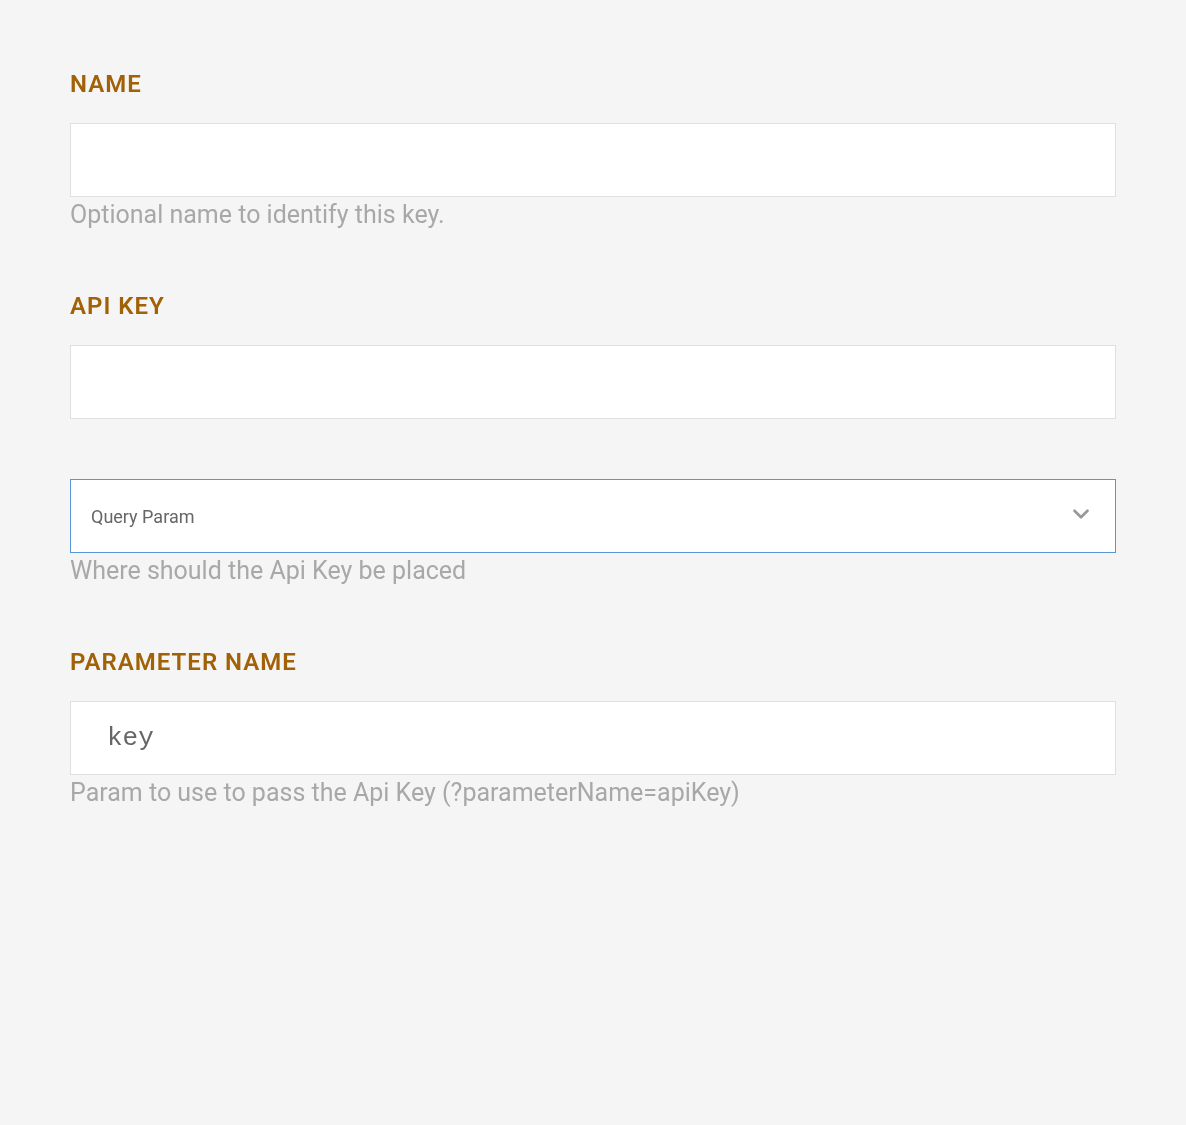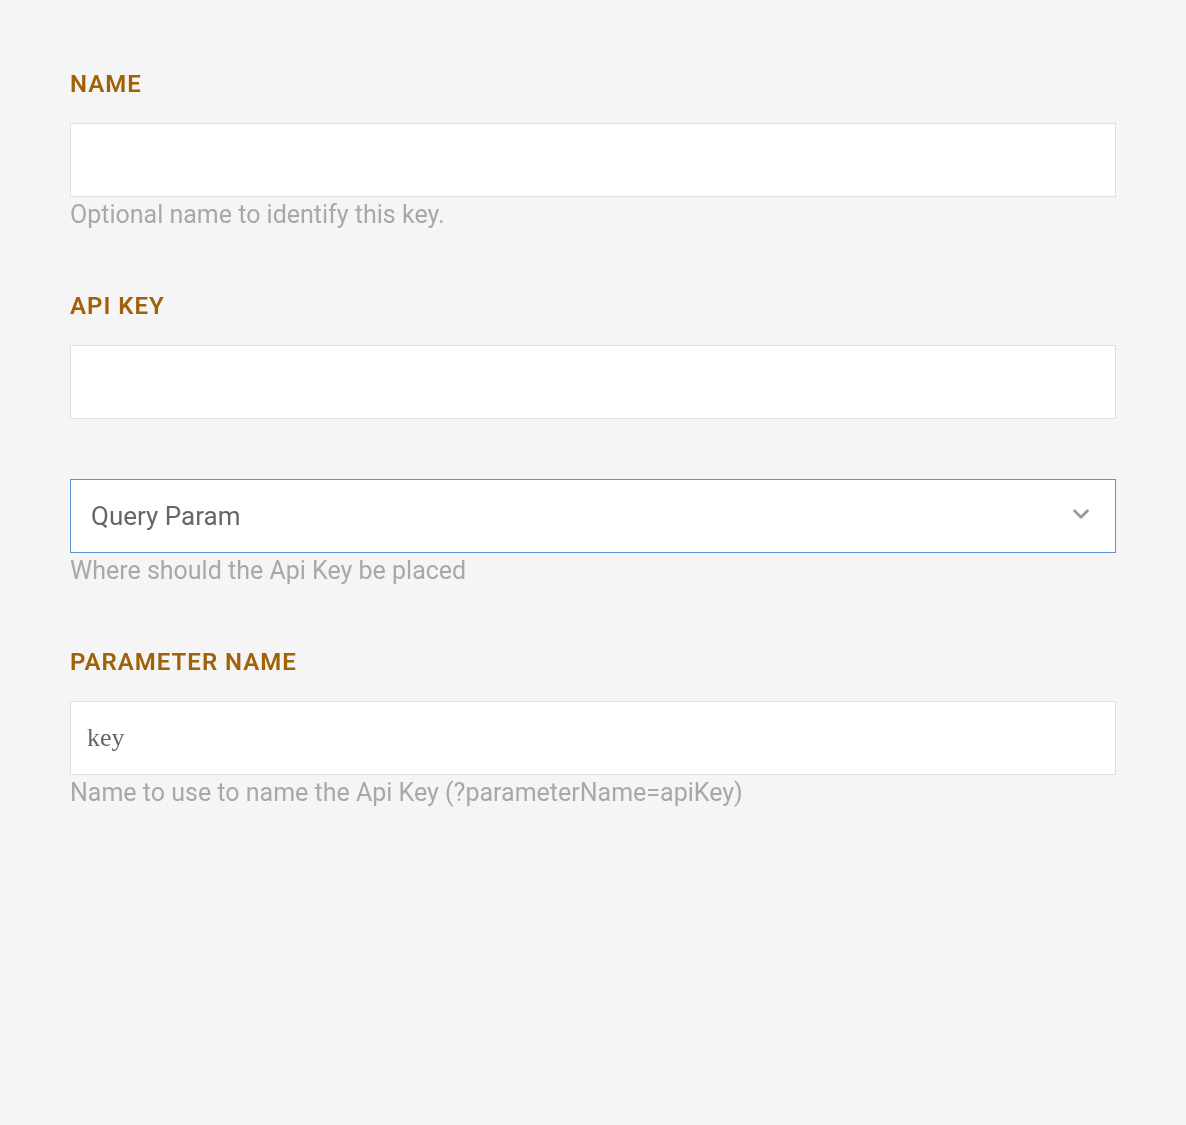--- a/index.html
+++ b/index.html
@@ -21,37 +21,37 @@
       font-size: 24px;
       font-weight: 600;
       letter-spacing: 1px;
       color: #a16207;
       margin-bottom: 25px;
       text-transform: uppercase;
     }
     .form-input {
       width: 100%;
       height: 74px;
-      padding: 0 16px;
+      padding: 0 36px;
       font-size: 26px;
       color: #666;
       background: #ffffff;
       border: 1px solid #e0e0e0;
       outline: none;
-      font-family: Liberation Serif, serif;
+      font-family: Liberation Mono, monospace;
     }
     .form-select-wrapper {
       position: relative;
       width: 100%;
     }
     .form-select {
       width: 100%;
       height: 74px;
       padding: 0 20px;
-      font-size: 26px;
+      font-size: 18px;
       color: #666;
       background: #ffffff;
       border: 1.5px solid #5a95d6;
       outline: none;
       font-family: inherit;
       appearance: none;
       -webkit-appearance: none;
       -moz-appearance: none;
       cursor: pointer;
     }
@@ -92,14 +92,14 @@
         <polyline points="6 9 12 15 18 9"></polyline>
       </svg>
     </span>
   </div>
   <p class="form-help">Where should the Api Key be placed</p>
 </div>
 
 <div class="form-group">
   <label class="form-label">PARAMETER NAME</label>
   <input type="text" class="form-input" value="key" style="">
-  <p class="form-help">Name to use to name the Api Key (?parameterName=apiKey)</p>
+  <p class="form-help">Param to use to pass the Api Key (?parameterName=apiKey)</p>
 </div>
 
 </body></html>

